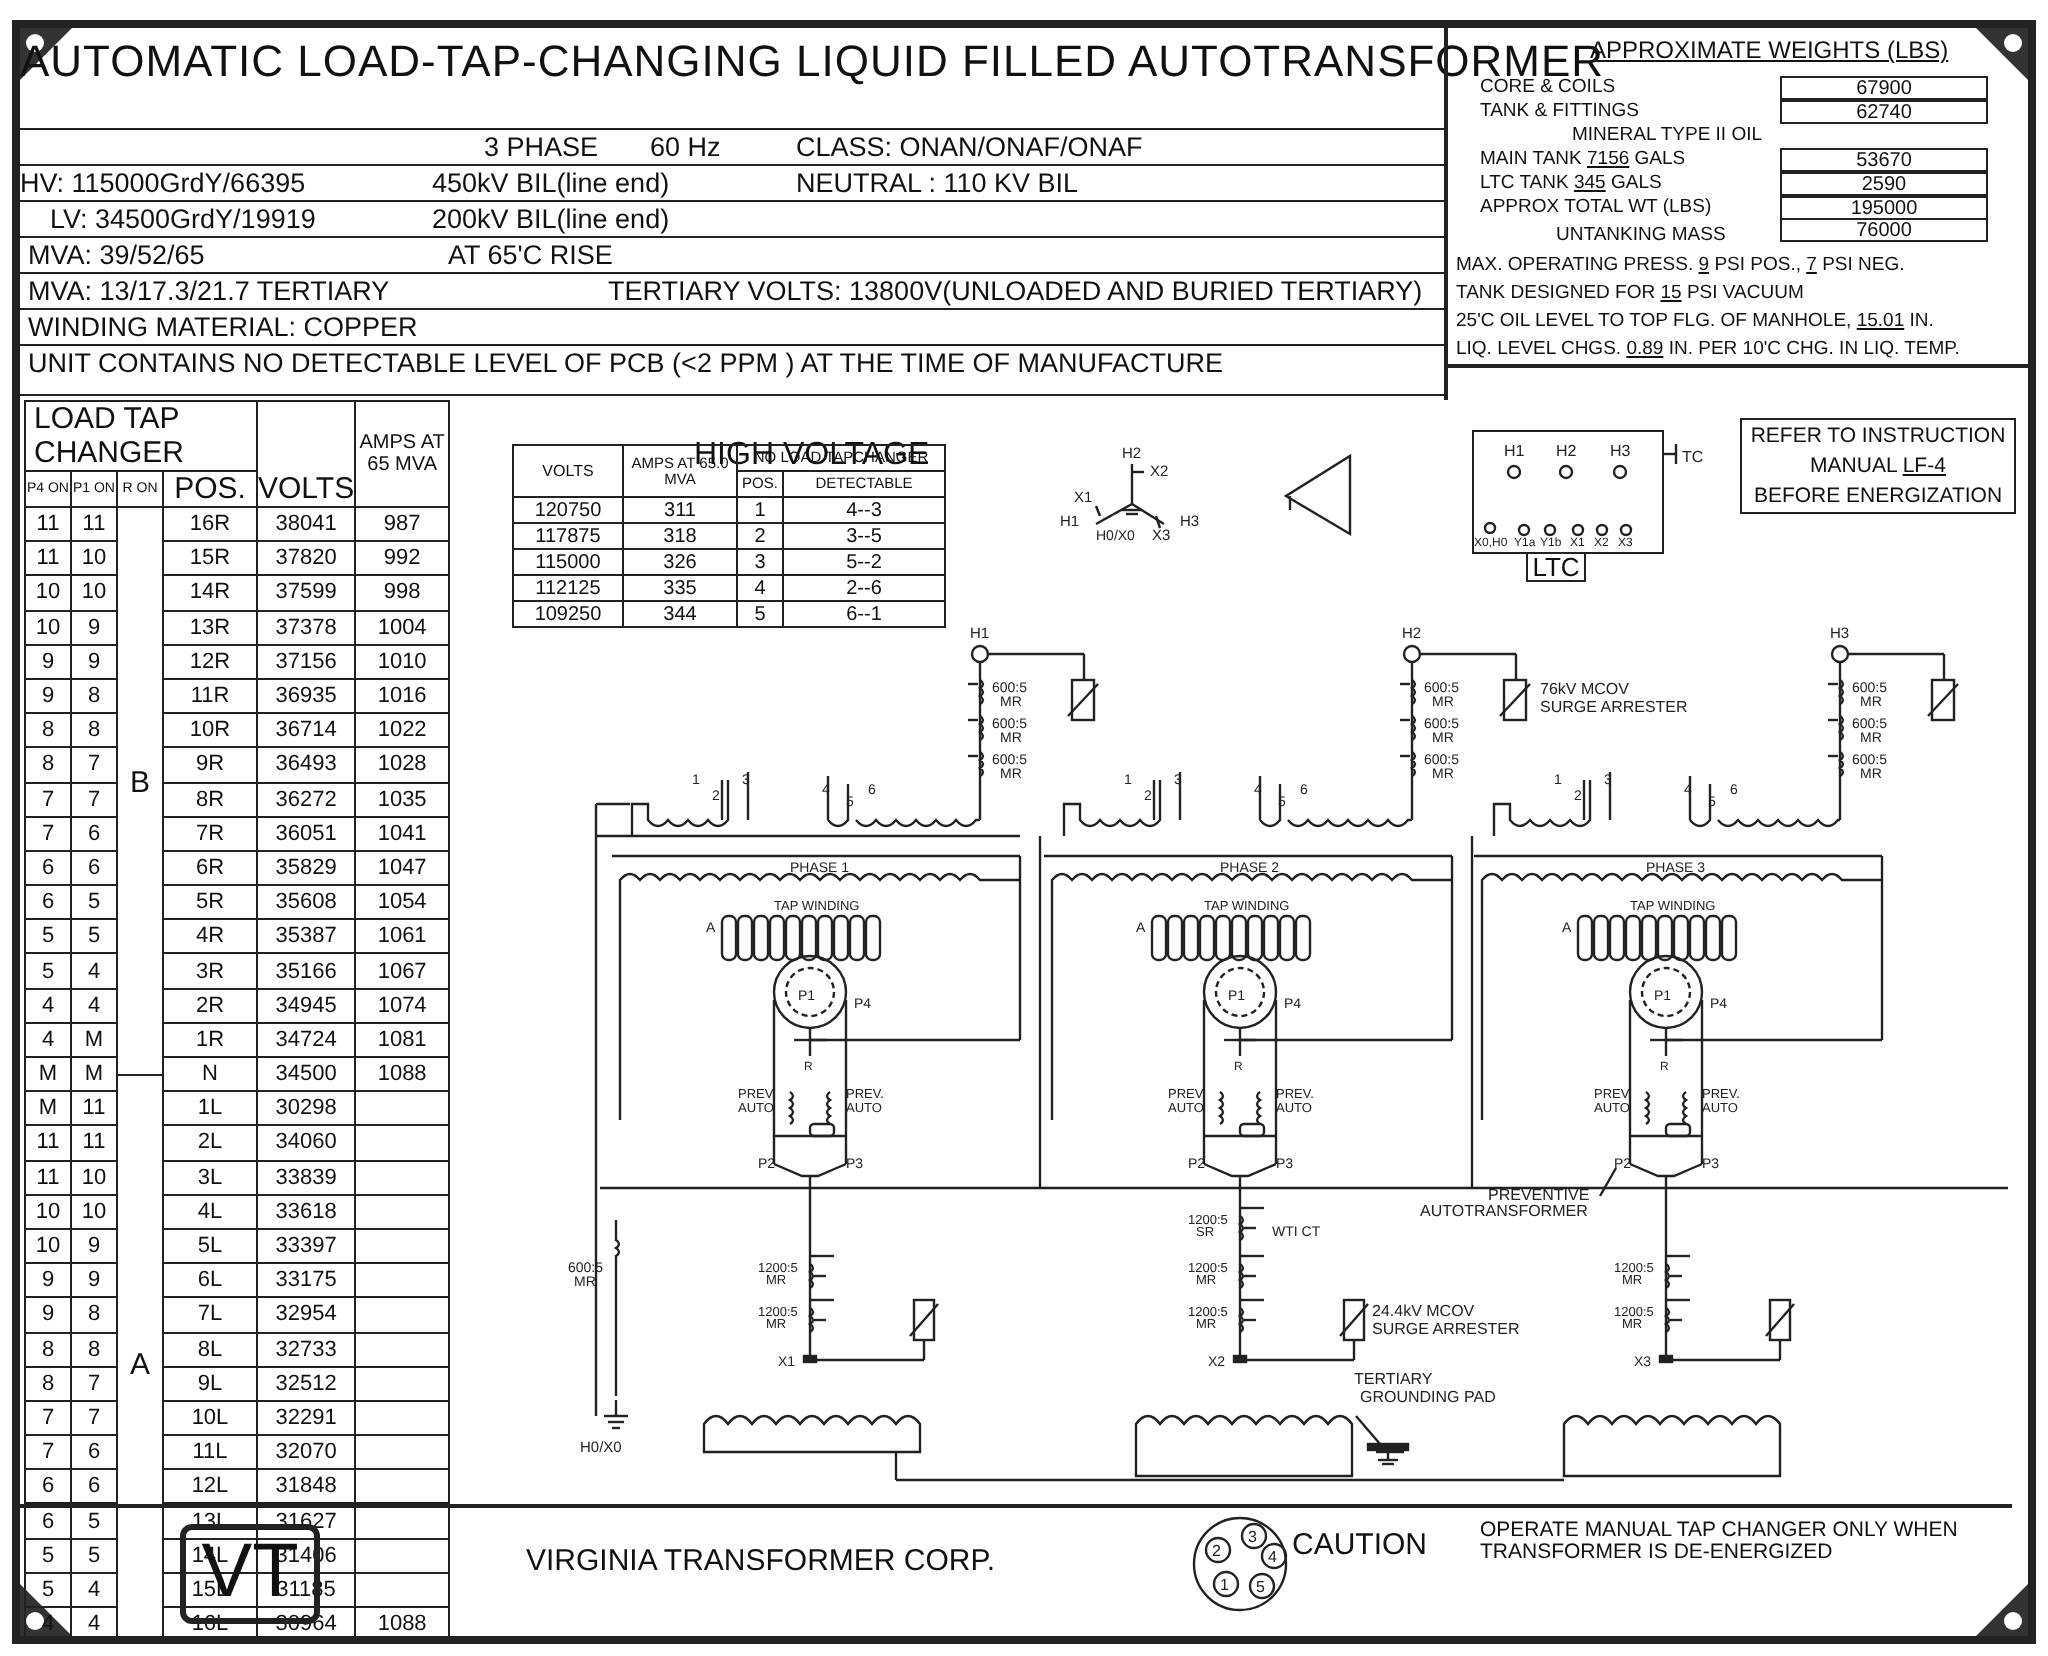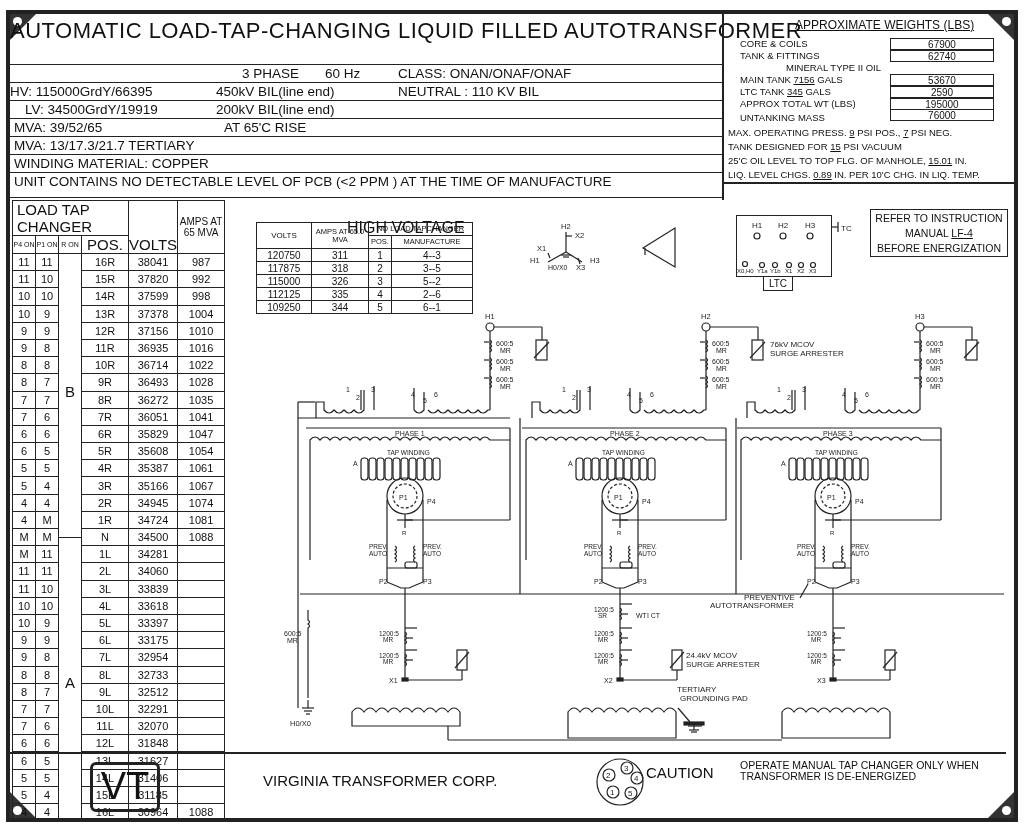--- a/index.html
+++ b/index.html
@@ -29,21 +29,21 @@
   table.ltc{position:absolute;left:12px;top:200px;border-collapse:collapse;font-size:11px;}
   table.ltc td,table.ltc th{border:1px solid #222;text-align:center;padding:0;height:16.2px;font-weight:normal;}
   table.ltc th{font-size:15px;}
   table.ltc .small{font-size:7px;line-height:7px;}
   table.hv{position:absolute;left:256px;top:222px;border-collapse:collapse;font-size:10px;}
   table.hv td,table.hv th{border:1px solid #222;text-align:center;padding:0 2px;height:12px;font-weight:normal;}
   table.hv th{font-size:7.5px;line-height:8px;}
   .hv-title{left:347px;top:219px;font-size:16px;}
   .refer{position:absolute;left:870px;top:209px;width:138px;height:48px;border:1.5px solid #222;font-size:10.5px;text-align:center;line-height:15px;box-sizing:border-box;padding-top:1px;}
   .ltcbox{position:absolute;left:736px;top:215px;width:96px;height:62px;border:1.5px solid #222;box-sizing:border-box;}
-  .ltclabel{position:absolute;left:763px;top:277px;width:30px;height:14px;border:1.5px solid #222;border-top:none;font-size:10px;text-align:center;line-height:14px;box-sizing:border-box;}
+  .ltclabel{position:absolute;left:763px;top:277px;width:30px;height:14px;border:1.5px solid #222;border-top:none;font-size:13px;text-align:center;line-height:14px;box-sizing:border-box;}
   .footer-div{position:absolute;left:6px;top:752px;width:1000px;height:1.5px;background:#222;}
   .vt-logo{position:absolute;left:90px;top:762px;width:70px;height:50px;border:3px solid #222;border-radius:6px;box-sizing:border-box;font-size:38px;line-height:42px;text-align:center;font-family:"Liberation Sans",sans-serif;}
   .company{left:263px;top:772px;font-size:15px;white-space:nowrap;}
   .caution{left:646px;top:764px;font-size:15px;}
   .caution-msg{left:740px;top:760px;font-size:10.5px;line-height:11px;white-space:nowrap;}
   svg text{font-family:"Liberation Sans",sans-serif;}
 </style>
 </head>
 <body>
 
@@ -70,41 +70,42 @@
 <div class="spec" style="top:100px;">
   <span style="left:19px;">LV: 34500GrdY/19919</span>
   <span style="left:210px;">200kV BIL(line end)</span>
 </div>
 <div class="spec" style="top:118px;">
   <span style="left:8px;">MVA: 39/52/65</span>
   <span style="left:218px;">AT   65'C RISE</span>
 </div>
 <div class="spec" style="top:136px;">
   <span style="left:8px;">MVA: 13/17.3/21.7 TERTIARY</span>
+  <span style="left:298px;">TERTIARY VOLTS: 13800V(UNLOADED AND BURIED TERTIARY)</span>
 </div>
 <div class="spec" style="top:154px;">
   <span style="left:8px;">WINDING MATERIAL:   COPPER</span>
 </div>
 <div class="spec" style="top:172px;border-bottom:1.5px solid #222;height:24px;">
   <span style="left:8px;">UNIT CONTAINS NO DETECTABLE LEVEL OF PCB (&lt;2 PPM ) AT THE TIME OF MANUFACTURE</span>
 </div>
 
 <div class="abs wt-title">APPROXIMATE WEIGHTS (LBS)</div>
 <div class="wt-label" style="top:38px;">CORE &amp; COILS</div>
 <div class="wt-box" style="top:38px;">67900</div>
 <div class="wt-label" style="top:50px;">TANK &amp; FITTINGS</div>
 <div class="wt-box" style="top:50px;">62740</div>
 <div class="wt-label" style="top:62px;left:742px;padding-left:44px;">MINERAL TYPE II OIL</div>
 <div class="wt-label" style="top:74px;"><span>MAIN TANK</span> <span class="u">7156</span> <span>GALS</span></div>
 <div class="wt-box" style="top:74px;">53670</div>
 <div class="wt-label" style="top:86px;"><span>LTC TANK</span> <span class="u">345</span> <span>GALS</span></div>
 <div class="wt-box" style="top:86px;">2590</div>
 <div class="wt-label" style="top:98px;">APPROX TOTAL WT (LBS)</div>
 <div class="wt-box" style="top:98px;">195000</div>
-<div class="wt-label" style="top:112px;">UNTANKING MASS</div>
+<div class="wt-label" style="top:112px;margin-left:38px;">UNTANKING MASS</div>
 <div class="wt-box" style="top:109px;">76000</div>
 
 <div class="wt-note" style="top:127px;"><span>MAX. OPERATING PRESS.</span> <span class="u">9</span> <span>PSI POS.,</span> <span class="u">7</span> <span>PSI NEG.</span></div>
 <div class="wt-note" style="top:141px;"><span>TANK DESIGNED FOR</span> <span class="u">15</span> <span>PSI VACUUM</span></div>
 <div class="wt-note" style="top:155px;"><span>25'C OIL LEVEL TO TOP FLG. OF MANHOLE,</span> <span class="u">15.01</span> <span>IN.</span></div>
 <div class="wt-note" style="top:169px;"><span>LIQ. LEVEL CHGS.</span> <span class="u">0.89</span> <span>IN. PER 10'C CHG. IN LIQ. TEMP.</span></div>
 <div class="hline" style="left:722px;top:182px;width:292px;"></div>
 
 <table class="ltc" id="ltc-table">
   <thead>
@@ -242,21 +243,21 @@
         </td>
         <td>N</td>
         <td>34500</td>
         <td>1088</td>
       </tr>
       <tr>
         <td>M</td>
         <td>11</td>
         <td rowspan="16" style="font-size:15px;vertical-align:middle;border-top:none;">A</td>
         <td>1L</td>
-        <td>34281</td>
+        <td>30298</td>
         <td></td>
       </tr>
       <tr>
         <td>11</td>
         <td>11</td>
         <td>2L</td>
         <td>34060</td>
         <td></td>
       </tr>
       <tr>
@@ -363,21 +364,21 @@
 <div class="abs hv-title">HIGH VOLTAGE</div>
 <table class="hv">
   <thead>
     <tr>
       <th rowspan="2" style="width:50px;font-size:8px;">VOLTS</th>
       <th rowspan="2" style="width:52px;">AMPS AT 65.0 MVA</th>
       <th colspan="2">NO LOAD TAPCHANGER</th>
     </tr>
     <tr>
       <th style="width:18px;">POS.</th>
-      <th style="width:76px;">MANUFACTURE</th>
+      <th style="width:76px;">DETECTABLE</th>
     </tr>
   </thead>
   <tbody id="hv-body">
       <tr>
         <td>120750</td>
         <td>311</td>
         <td>1</td>
         <td>4--3</td>
       </tr>
       <tr>

